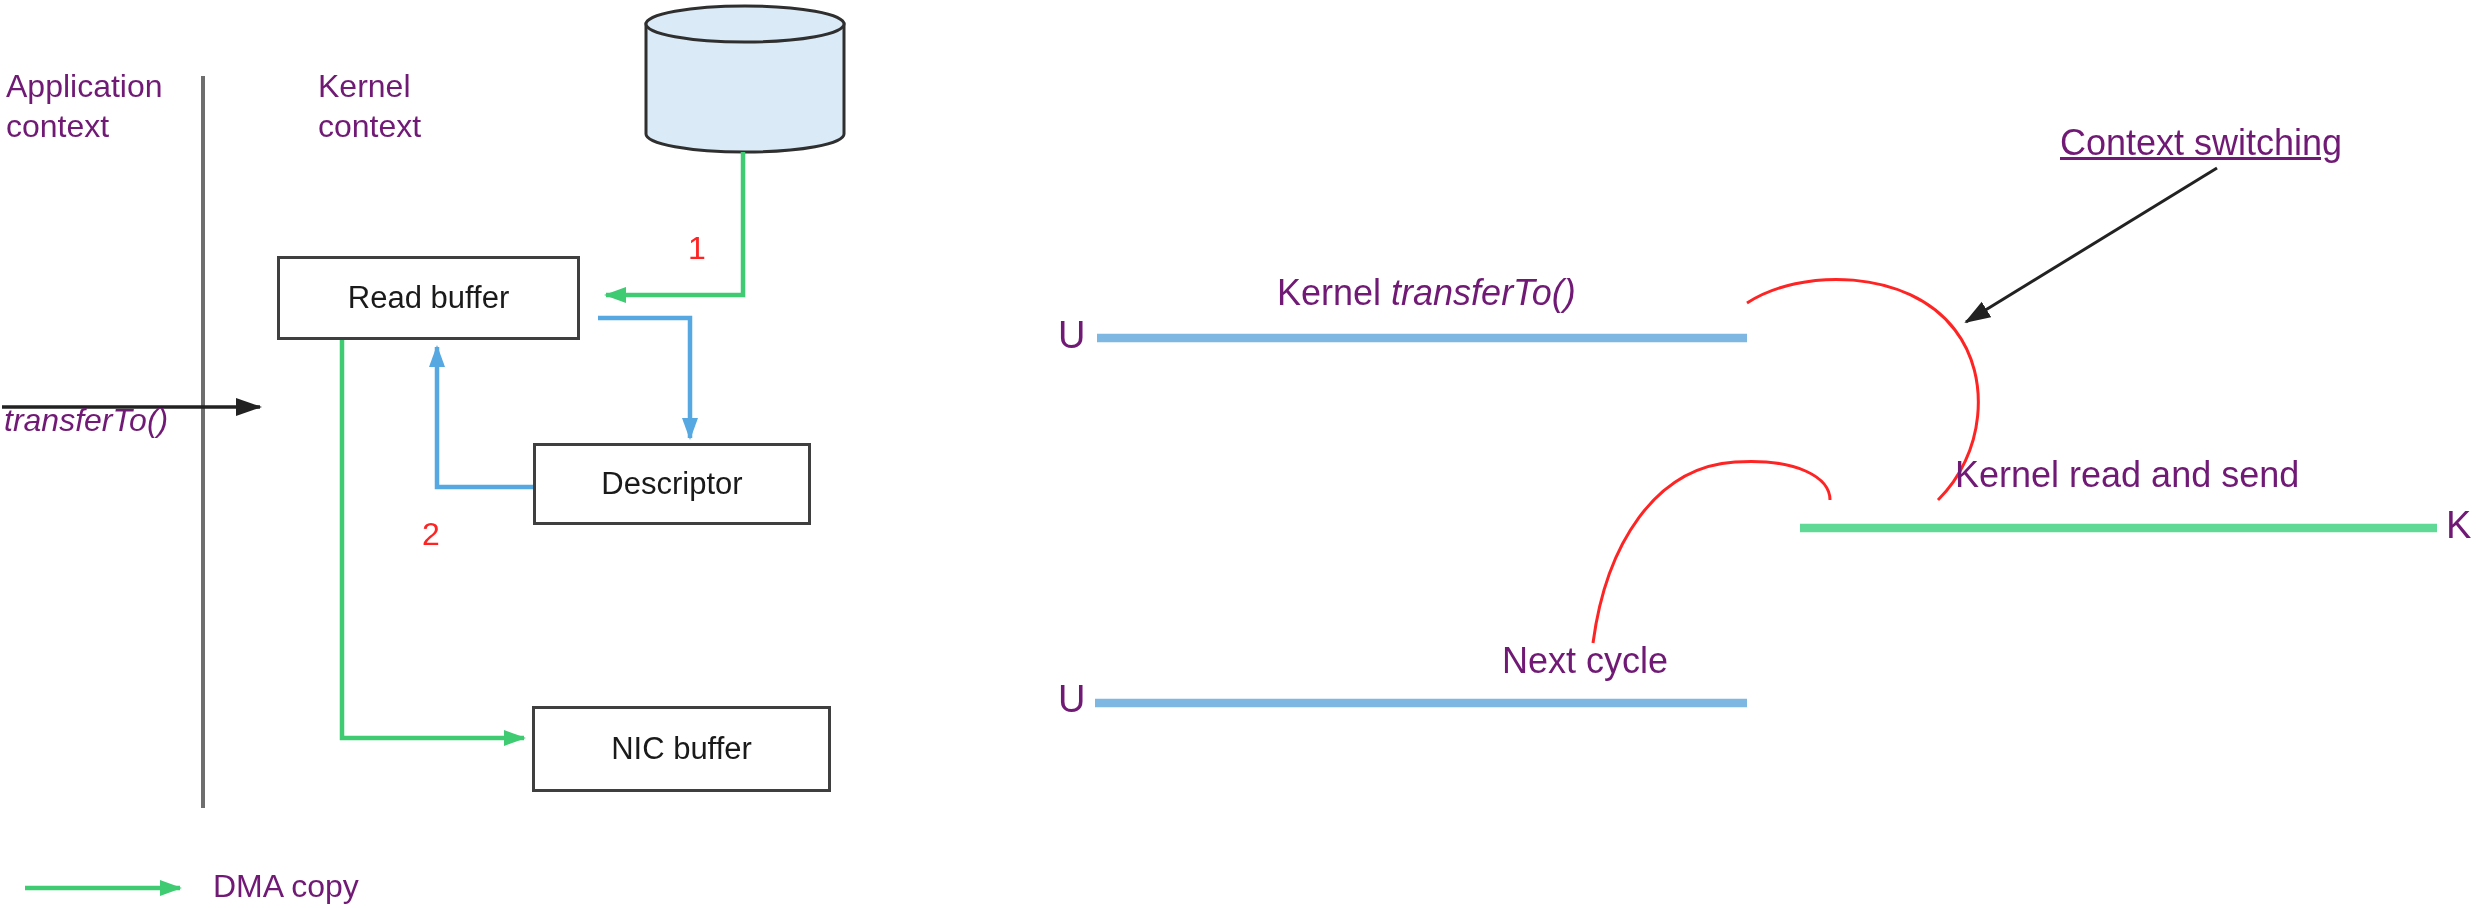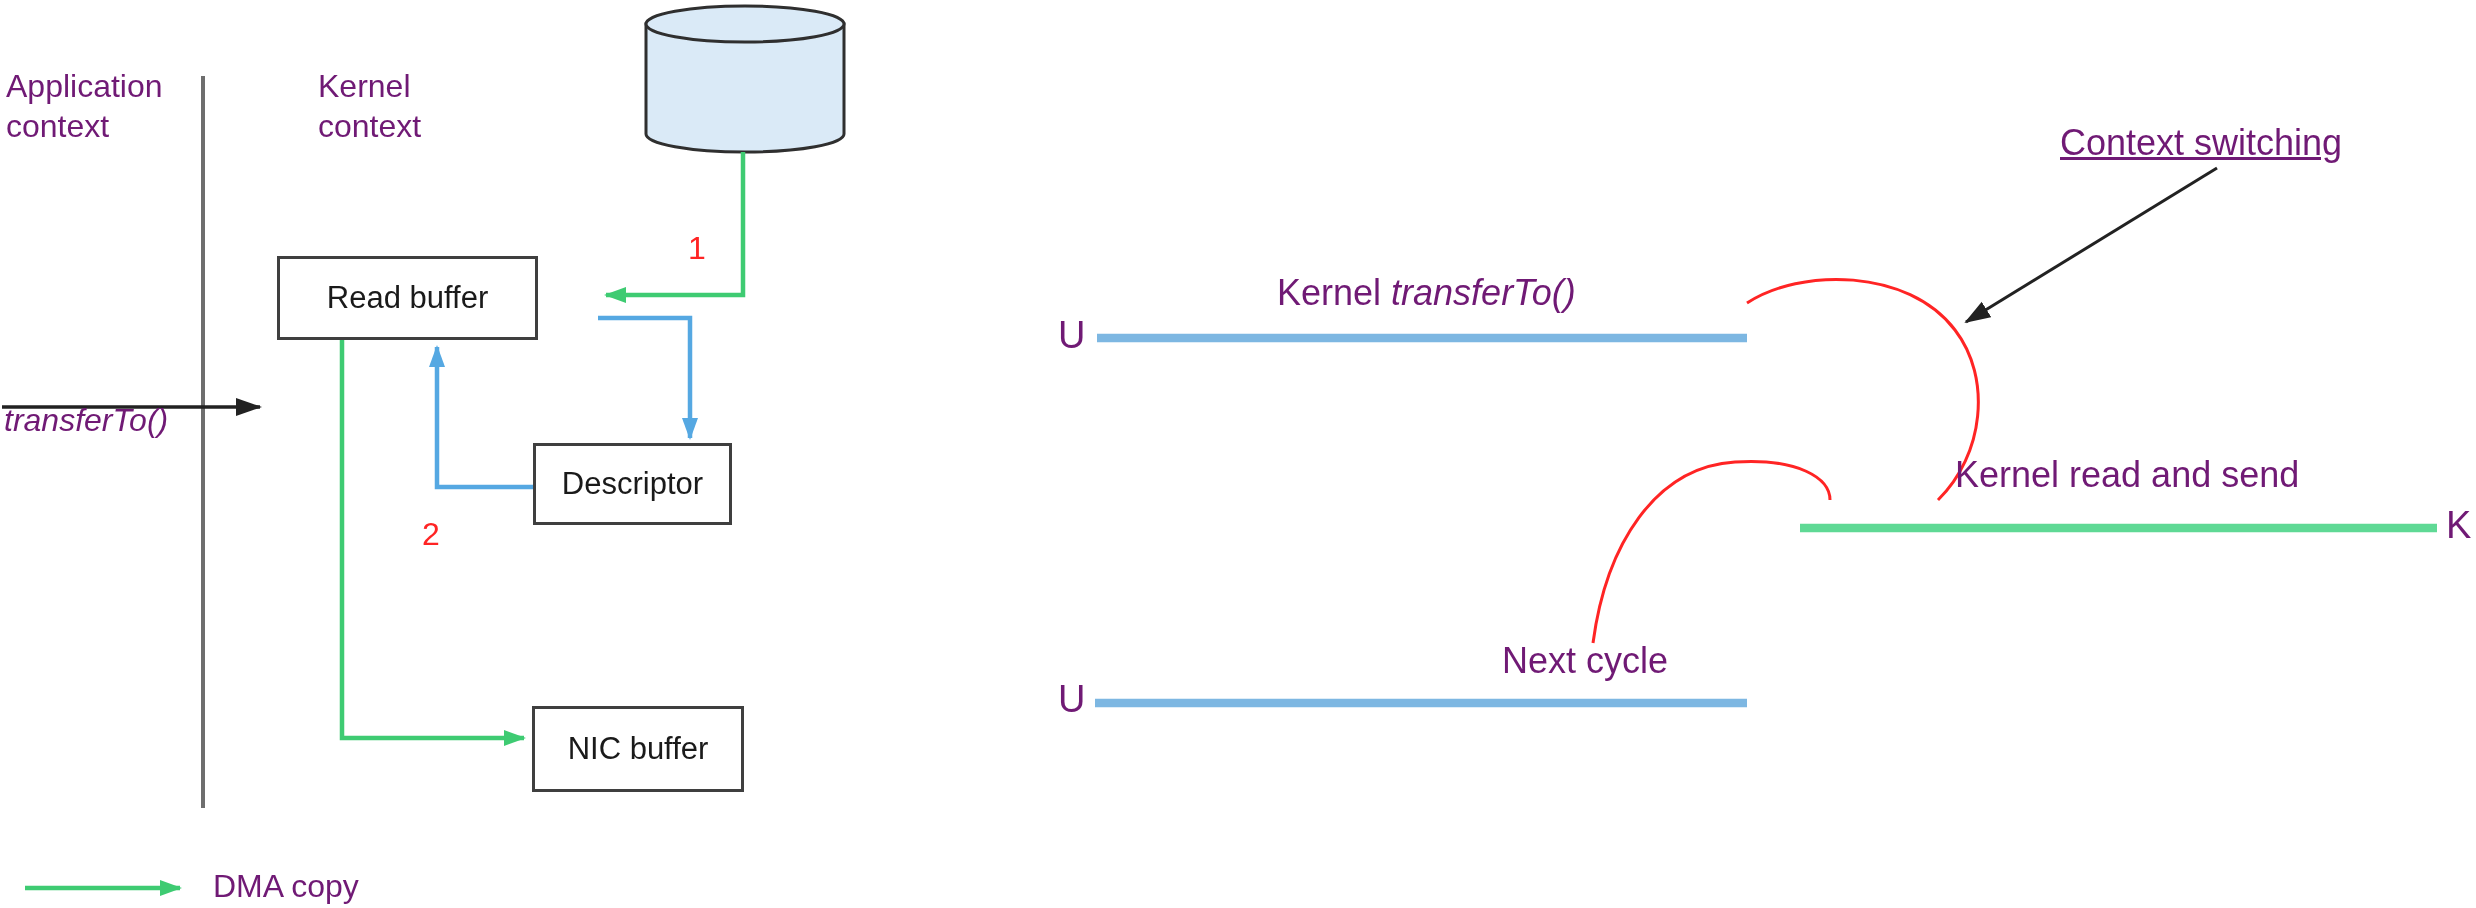--- a/index.html
+++ b/index.html
@@ -98,27 +98,27 @@
 
     <line x1="2217" y1="168" x2="1966" y2="322" stroke-width="3" class="stroke-black" marker-end="url(#ah-black)"></line>
   </svg>
 
   <div class="lbl" style="left:6px; top:66px;">Application
 context</div>
   <div class="lbl" style="left:318px; top:66px;">Kernel
 context</div>
   <div class="lbl italic" style="left:4px; top:356px;">transferTo()</div>
 
-  <div class="node-box" style="left:277px; top:256px; width:261px; height:84px;">
+  <div class="node-box" style="left:277px; top:256px; width:303px; height:84px;">
     <span>Read buffer</span>
   </div>
-  <div class="node-box" style="left:533px; top:443px; width:199px; height:82px;">
+  <div class="node-box" style="left:533px; top:443px; width:278px; height:82px;">
     <span>Descriptor</span>
   </div>
-  <div class="node-box" style="left:532px; top:706px; width:212px; height:86px;">
+  <div class="node-box" style="left:532px; top:706px; width:299px; height:86px;">
     <span>NIC buffer</span>
   </div>
 
   <div class="lbl red-num" style="left:688px; top:232px;">1</div>
   <div class="lbl red-num" style="left:422px; top:518px;">2</div>
 
   <div class="lbl" style="left:213px; top:866px;">DMA copy</div>
 
   <div class="lbl lbl-right" style="left:2060px; top:122px;text-decoration:underline;">Context switching</div>
 

